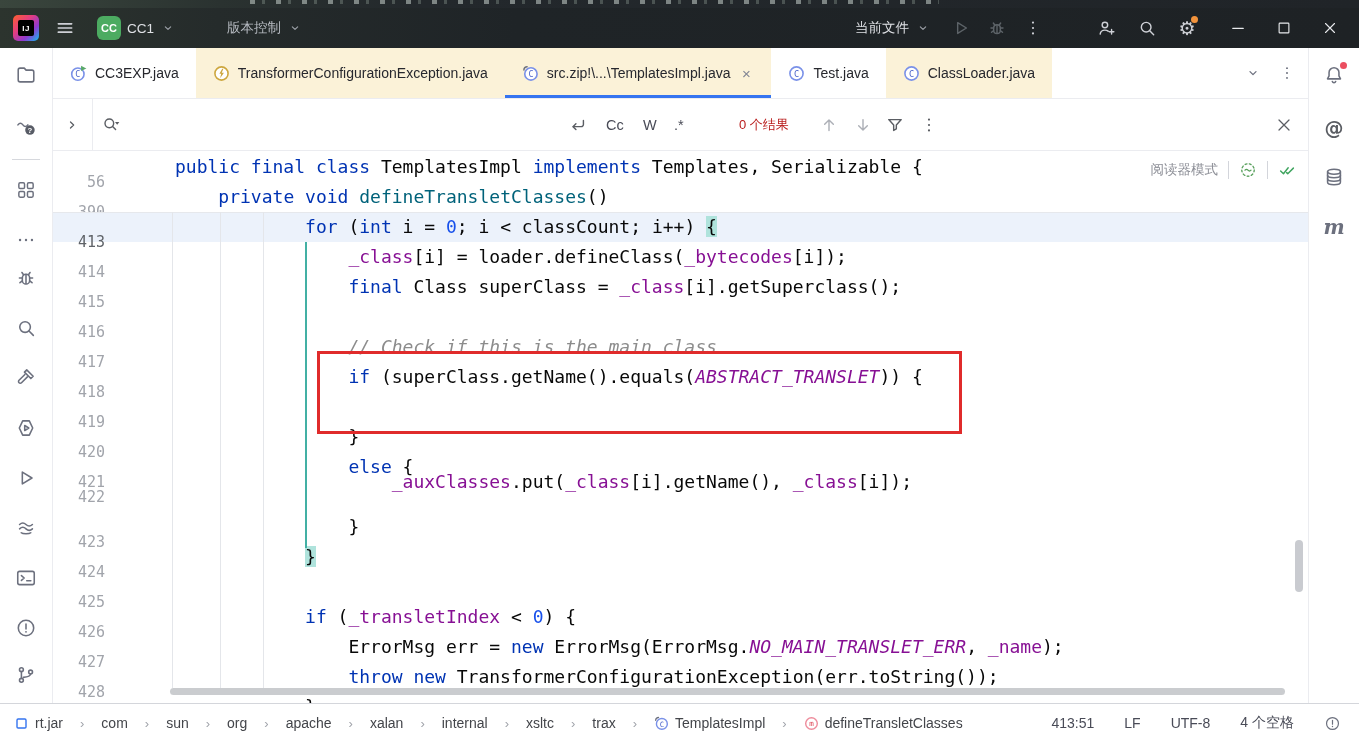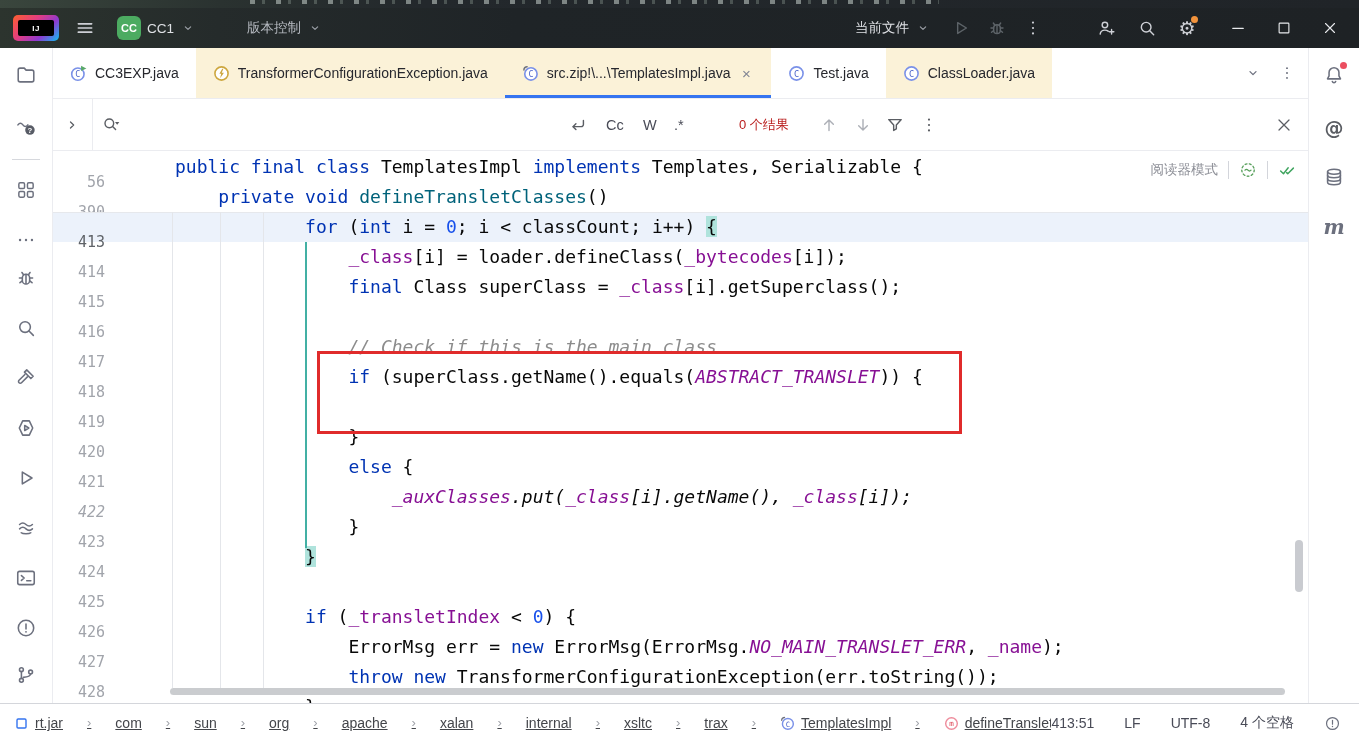--- a/index.html
+++ b/index.html
@@ -13,21 +13,21 @@
     position:relative; }
   .top-strip::before { content:""; position:absolute; left:250px; top:0; height:4px; right:420px;
     background:repeating-linear-gradient(90deg, rgba(200,210,205,.55) 0 5px, transparent 5px 12px, rgba(150,165,155,.35) 12px 15px, transparent 15px 26px); }
 
   
   .titlebar { height:40px; display:flex; align-items:center; justify-content:space-between;
     background:linear-gradient(90deg,#2c342e 0,#252b2b 16%,#1f2427 38%,#1e2225 100%); color:#dfe1e5; }
   .tb-left, .tb-right { display:flex; align-items:center; height:100%; }
   .tb-left { padding-left:13px; gap:10px; }
   .tb-right { padding-right:10px; gap:14px; }
-  .logo { width:46px; height:26px; border-radius:5px; position:relative; flex:0 0 auto;
+  .logo { width:26px; height:26px; border-radius:5px; position:relative; flex:0 0 auto;
     background:linear-gradient(135deg,#fe5f2d 0%,#e33d81 38%,#9039d0 68%,#0cc1f3 100%); }
   .logo span { position:absolute; left:5px; top:5px; right:5px; bottom:5px; background:#000; border-radius:2px;
     color:#fff; font-size:8px; font-weight:bold; display:flex; align-items:center; justify-content:center; letter-spacing:.5px; }
   .tb-btn { background:transparent; border:0; color:#dfe1e5; display:flex; align-items:center; gap:6px;
     font-size:13.5px; font-family:inherit; padding:4px 6px; border-radius:6px; cursor:default; }
   .avatar { width:24px; height:24px; border-radius:6px; background:#4cab61; color:#fff; font-size:11px; font-weight:bold;
     display:flex; align-items:center; justify-content:center; }
   .vcs-label, .runcfg span.lbl { color:#b7bbc2;margin-left:29px; }
   .icon { display:inline-flex; align-items:center; justify-content:center; color:#6c707e; }
   .i20 { width:20px; height:20px; } .i18 { width:18px; height:18px; } .i16 { width:16px; height:16px; }
@@ -92,21 +92,21 @@
   .reader-widget .lbl { font-size:13.5px; color:#8c8e96; }
   .reader-widget .sep { width:1px; height:18px; background:#d3d5db; }
   .hscroll { position:absolute; left:117px; top:537px; width:1115px; height:7px; border-radius:4px;
     background:#aeb1b6; opacity:.65; z-index:7; }
   .vscroll { position:absolute; left:1242px; top:389px; width:8px; height:52px; border-radius:4px;
     background:#c9cbd0; z-index:7; }
 
   
   .statusbar { height:39px; border-top:1px solid #d4d6db; background:#fff; display:flex; align-items:center;
     padding:0 14px; font-size:14px; color:#43454a; }
-  .crumbs { display:flex; align-items:flex-start; gap:24px; flex:1 1 auto; min-width:0; overflow:hidden;text-decoration:underline; }
+  .crumbs { display:flex; align-items:flex-end; gap:17px; flex:1 1 auto; min-width:0; overflow:hidden; }
   .crumb { display:flex; align-items:center; gap:6px; white-space:nowrap; }
   .crumb-sep { color:#a1a4ab; font-size:13px; }
   .stat-right { display:flex; align-items:center; gap:30px; flex:0 0 auto; padding-right:4px; color:#494b57; }
   .stat-right .icon { color:#6c707e; }
 </style>
 </head>
 <body>
 
 <div class="app">
   <div class="top-strip"></div>
@@ -506,21 +506,21 @@
             <span class="ln">419</span>
           </div>
           <div class="row" style="top: 271px;">
             <span class="ln">420</span>
             <pre class="codeline"><span class="plain">                </span><span class="plain">}</span></pre>
           </div>
           <div class="row" style="top: 301px;">
             <span class="ln">421</span>
             <pre class="codeline"><span class="plain">                </span><span class="kw">else </span><span class="plain">{</span></pre>
           </div>
-          <div class="row" style="top: 331px; font-style: italic;">
+          <div class="row" style="top: 316px;">
             <span class="ln">422</span>
             <pre class="codeline"><span class="plain">                    </span><span class="field">_auxClasses</span><span class="plain">.put(</span><span class="field">_class</span><span class="plain">[i].getName(), </span><span class="field">_class</span><span class="plain">[i]);</span></pre>
           </div>
           <div class="row" style="top: 361px;">
             <span class="ln">423</span>
             <pre class="codeline"><span class="plain">                </span><span class="plain">}</span></pre>
           </div>
           <div class="row" style="top: 391px;">
             <span class="ln">424</span>
             <pre class="codeline"><span class="plain">            </span><span class="brace">}</span></pre>

